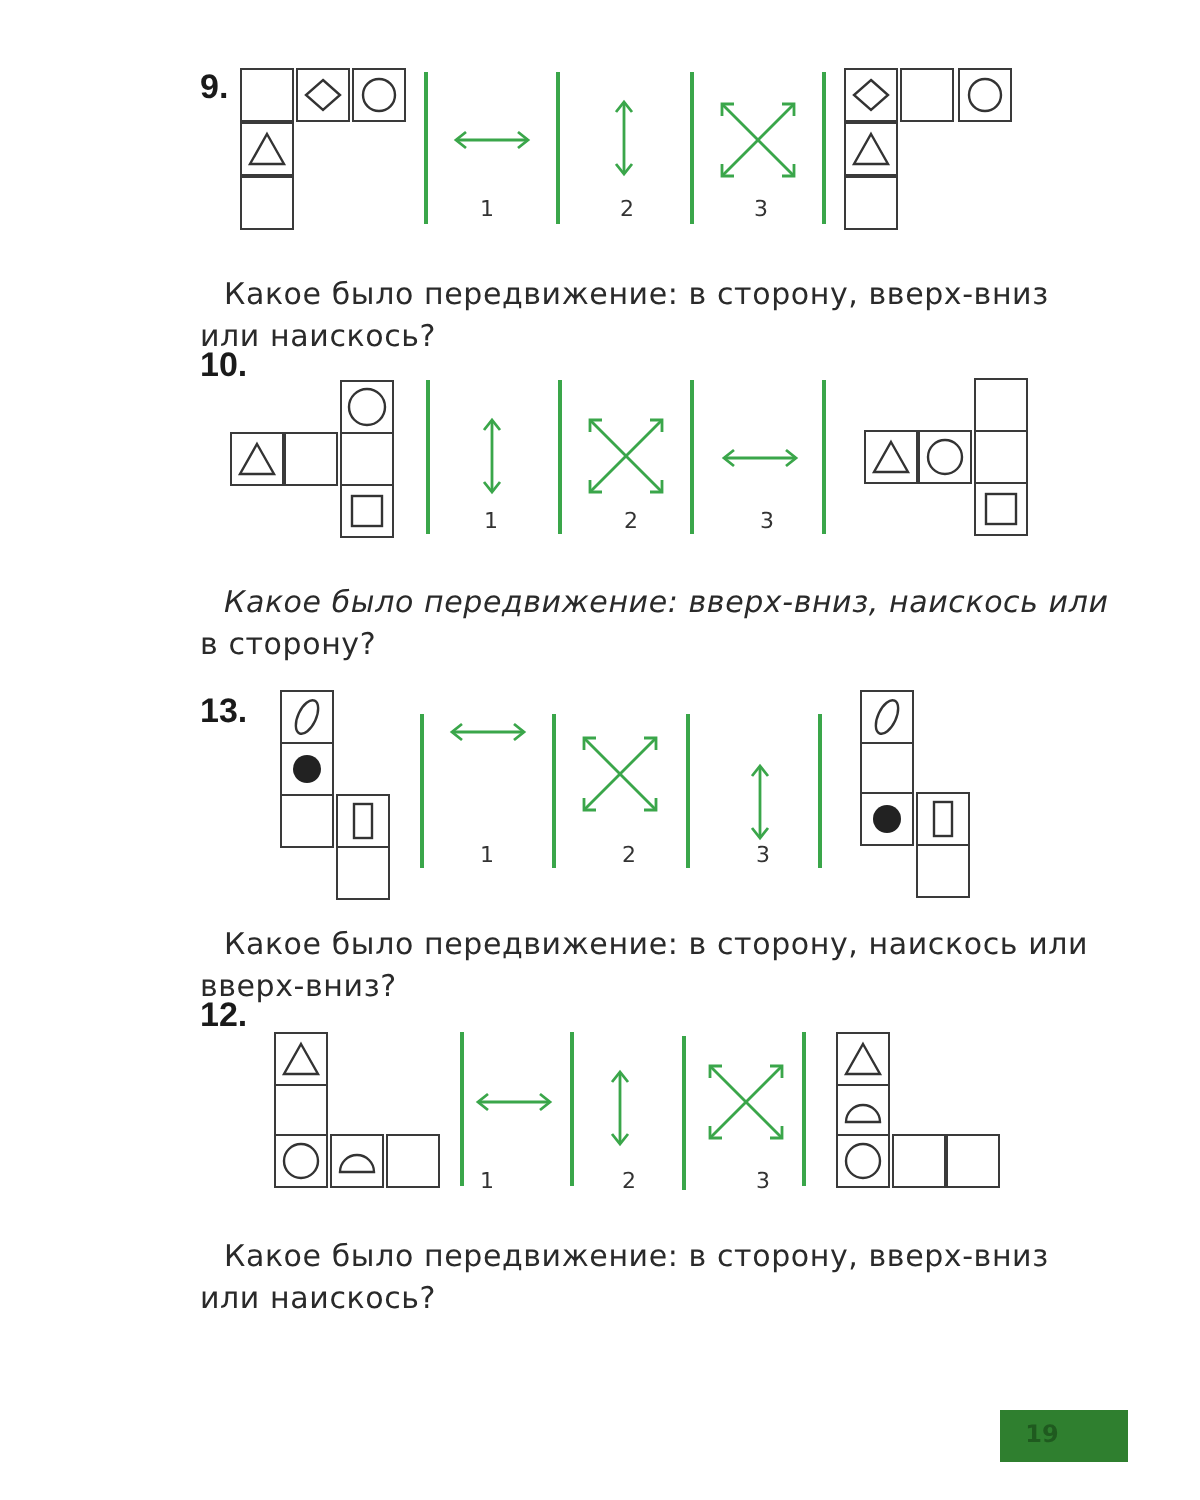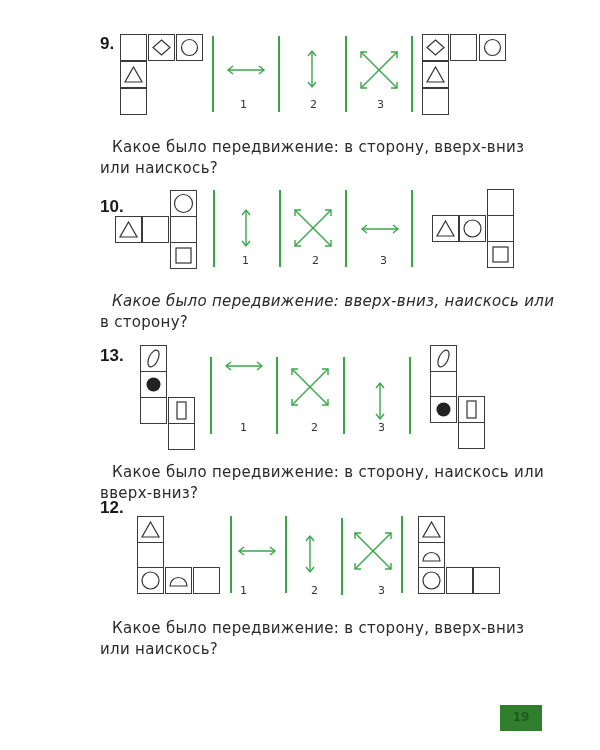--- a/index.html
+++ b/index.html
@@ -4,21 +4,21 @@
 <style>
   html, body { margin:0; padding:0; background:#ffffff; }
   body { width:600px; height:750px; position:relative; overflow:hidden; font-family:"DejaVu Sans", sans-serif; color:#222; }
   .task { position:absolute; left:0; top:0; width:600px; }
   .num { position:absolute; font-weight:bold; font-size:17px; color:#1a1a1a; font-family:"Liberation Sans", sans-serif; }
   .cell { position:absolute; width:27px; height:27px; border:1.3px solid #3a3a3a; box-sizing:border-box; background:#fff; }
   .vline { position:absolute; width:2px; background:#3aa64a; }
   .lbl { position:absolute; font-size:11px; color:#333; font-family:"DejaVu Sans", sans-serif; }
   .q { position:absolute; font-size:15px; line-height:21px; color:#2a2a2a; letter-spacing:0.3px; font-family:"DejaVu Sans", sans-serif; }
   .arrow { position:absolute; }
-  .page-box { position:absolute; left:500px; top:705px; width:42px; height:26px; background:#2f7f2f; }
+  .page-box { position:absolute; left:500px; top:705px; width:64px; height:26px; background:#2f7f2f; }
   .page-num { position:absolute; left:0; top:5px; width:42px; text-align:center; font-size:12px; font-weight:bold; color:#1f5a1f; }
   svg { display:block; }
 </style>
 </head>
 <body>
 
 <div class="task">
   <div class="num" style="left:100px;top:34px;">9.</div>
 
   <div class="cell" style="left:120px;top:34px;"></div>
@@ -82,21 +82,21 @@
         <polygon points="12.5,5 21,20 4,20" fill="none" stroke="#333" stroke-width="1.2"></polygon>
       </svg>
   </div>
   <div class="cell" style="left:422px;top:88px;"></div>
 
   <div class="q" style="left:112px;top:137px;">Какое было передвижение: в сторону, вверх-вниз</div>
   <div class="q" style="left:100px;top:158px;">или наискось?</div>
 </div>
 
 <div class="task">
-  <div class="num" style="left:100px;top:197px;">10.</div>
+  <div class="num" style="left:100px;top:173px;">10.</div>
   <div class="cell" style="left:170px;top:190px;">
     <svg width="25" height="25">
         <circle cx="12.5" cy="12.5" r="9" fill="none" stroke="#333" stroke-width="1.2"></circle>
       </svg>
   </div>
   <div class="cell" style="left:115px;top:216px;">
     <svg width="25" height="25">
         <polygon points="12.5,5 21,20 4,20" fill="none" stroke="#333" stroke-width="1.2"></polygon>
       </svg>
   </div>

